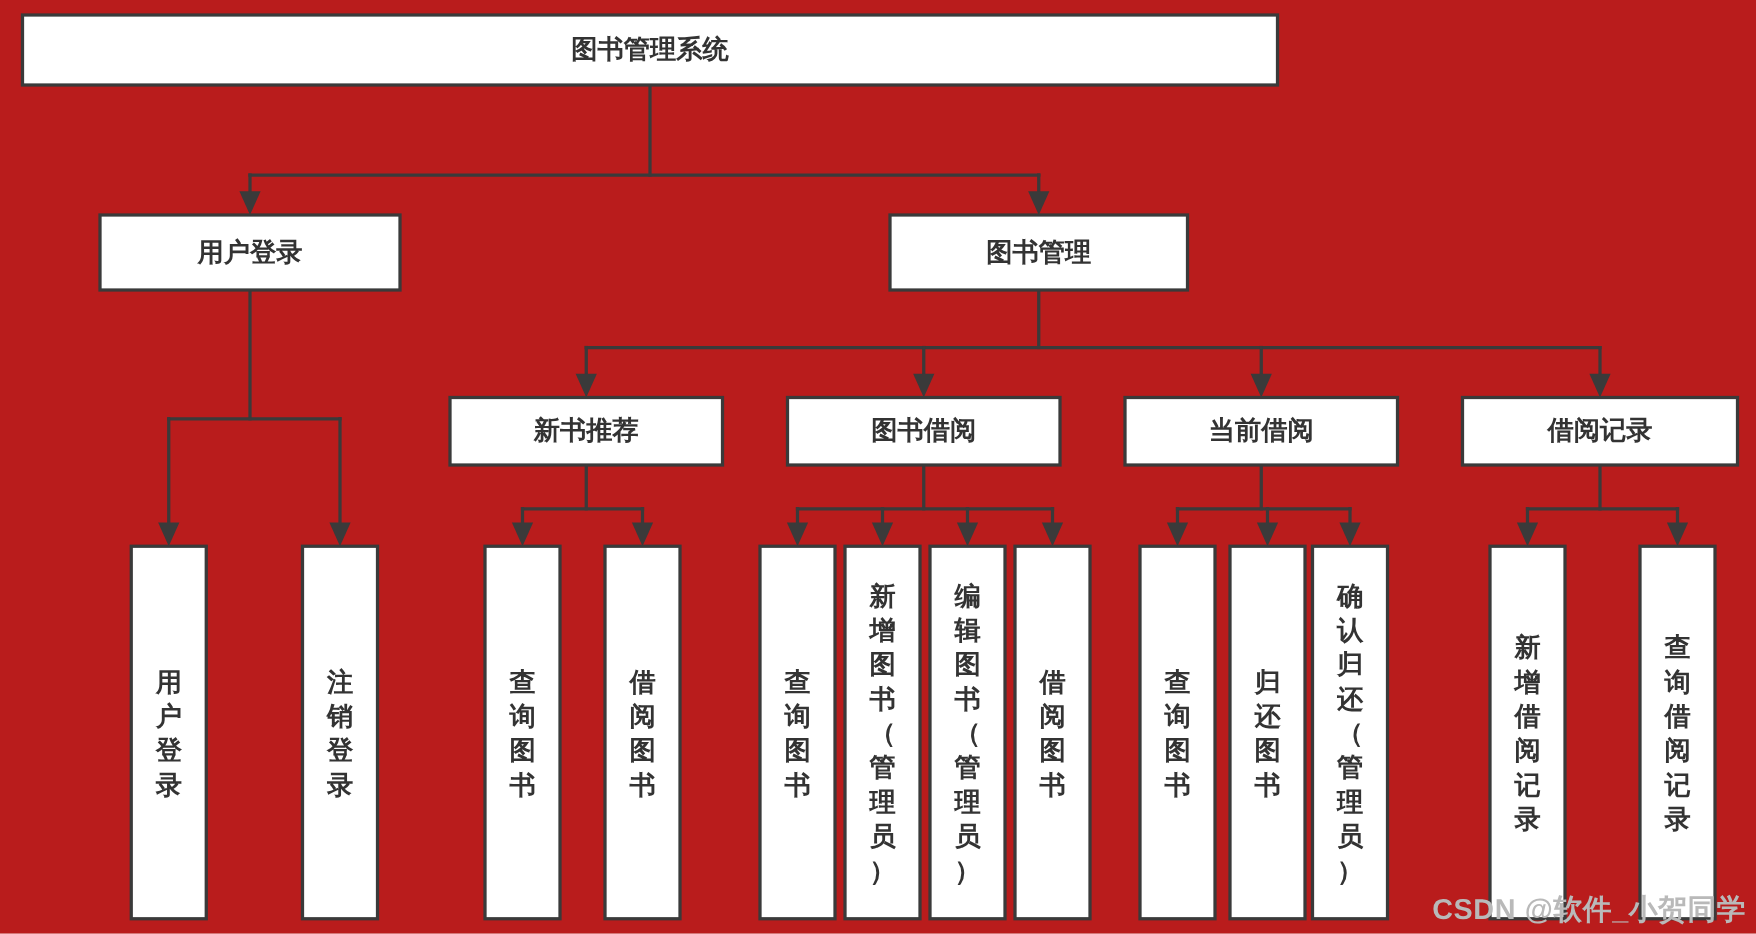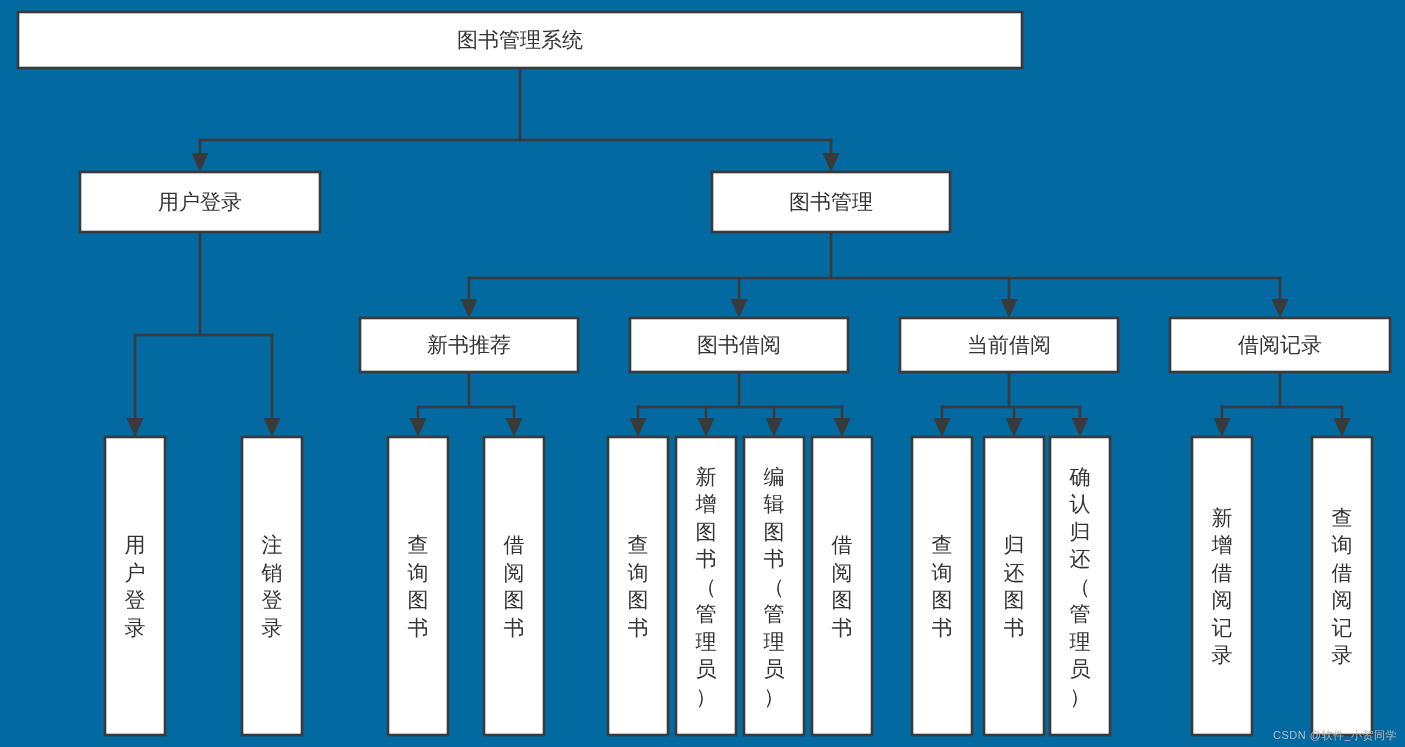--- a/index.html
+++ b/index.html
@@ -7,22 +7,23 @@
     padding: 0;
     background: #ffffff;
   }
   body {
     font-family: "Liberation Sans", "DejaVu Sans", sans-serif;
   }
   #diagram-root {
     position: relative;
     width: 1405px;
     height: 747px;
-    background: #0369a1;
+    background: #b91c1c;
     overflow: hidden;
+    font-weight: bold;
   }
   svg#flow-svg {
     position: absolute;
     top: 0;
     left: 0;
     width: 1405px;
     height: 747px;
     display: block;
   }
   .node-rect {
@@ -51,21 +52,21 @@
     fill: #333333;
     font-family: "Liberation Sans", "DejaVu Sans", sans-serif;
     font-size: 21px;
     text-anchor: middle;
   }
   .watermark-text {
     position: absolute;
     right: 8px;
     bottom: 4px;
     color: #b9b9b9;
-    font-size: 11px;
+    font-size: 23px;
     font-family: "Liberation Sans", "DejaVu Sans", sans-serif;
     white-space: nowrap;
     letter-spacing: 0.5px;
   }
 </style>
 </head>
 <body>
 
 <div id="diagram-root">
 

